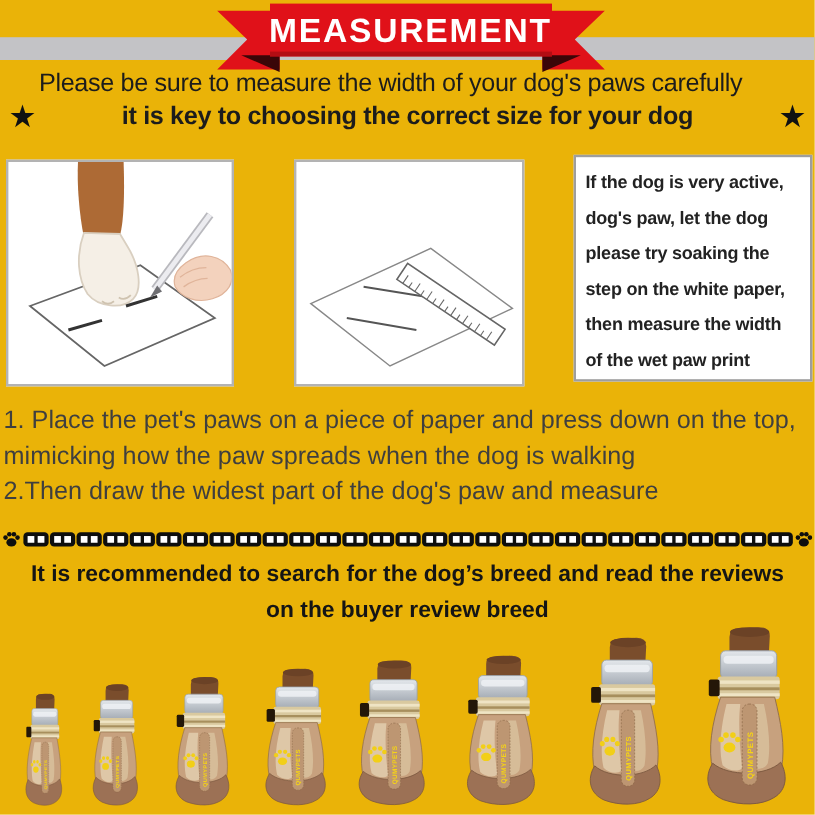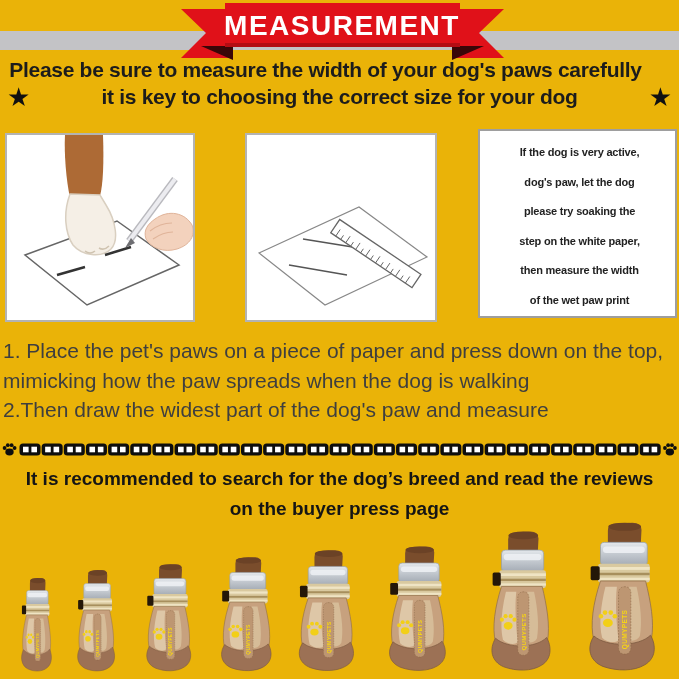--- a/index.html
+++ b/index.html
@@ -10,33 +10,33 @@
   }
   html,body{margin:0;padding:0;background:#fff;}
   #stage{
     position:relative;width:679px;height:679px;background:#eab308;overflow:hidden;
     font-family:"Liberation Sans","DejaVu Sans",sans-serif;color:var(--ink);
   }
   .abs{position:absolute;}
   
   .stripe{left:0;top:31px;width:679px;height:19px;background:var(--stripe-gray);}
   
-  .h1{left:0;top:58px;width:651px;text-align:center;font-size:21px;font-weight:bold;
+  .h1{left:0;top:58px;width:651px;text-align:center;font-size:21px;font-weight:normal;
       letter-spacing:-0.3px;white-space:nowrap;}
   .h2row{left:0;top:84px;width:679px;display:flex;align-items:center;justify-content:space-between;
       padding:0 7px;box-sizing:border-box;}
   .h2row .star{font-size:26px;line-height:26px;color:#111;}
   .h2row .h2{font-size:21px;font-weight:bold;letter-spacing:-0.3px;white-space:nowrap;}
   
   .panel{border:2px solid #b3b3b3;background:#fff;box-sizing:border-box;}
   .box1{left:5px;top:133px;width:190px;height:189px;}
   .box2{left:245px;top:133px;width:192px;height:189px;}
   .box3{left:478px;top:129px;width:199px;height:189px;border-color:#9e9e9e;
-        padding:7px 4px 0 8px;font-size:11px;font-weight:bold;line-height:29.5px;
-        letter-spacing:-0.2px;white-space:nowrap;color:#222;text-align:center;}
+        padding:7px 4px 0 8px;font-size:15px;font-weight:bold;line-height:29.5px;
+        letter-spacing:-0.2px;white-space:nowrap;color:#222;}
   
   .instr{left:3px;top:336px;width:676px;font-size:21px;line-height:29.5px;color:#3f3f3f;
          white-space:nowrap;}
   
   .rec{left:0;top:464px;width:679px;text-align:center;font-size:19px;font-weight:bold;
        line-height:30px;color:#151515;white-space:nowrap;}
   .boot{position:absolute;}
   svg{display:block;}
   .defs-holder{position:absolute;width:0;height:0;overflow:hidden;}
 </style>
@@ -178,21 +178,21 @@
         <use href="#bone-unit" x="570.75" y="1.5"></use>
         <use href="#bone-unit" x="592.9" y="1.5"></use>
         <use href="#bone-unit" x="615.05" y="1.5"></use>
         <use href="#bone-unit" x="637.1999999999999" y="1.5"></use>
         <use href="#mini-paw" x="660.3499999999999" y="1"></use>
       </g>
   </svg>
 
   <div class="abs rec">
     <div>It is recommended to search for the dog’s breed and read the reviews</div>
-    <div>on the buyer press page</div>
+    <div>on the buyer review breed</div>
   </div>
 
   <svg class="defs-holder" aria-hidden="true">
     <defs>
       <linearGradient id="silverGrad" x1="0" y1="0" x2="0" y2="1">
         <stop offset="0" stop-color="#e3e7eb"></stop>
           <stop offset="1" stop-color="#a4abb4"></stop>
       </linearGradient>
       <g id="boot-shape">
         <path d="M34,30 L34,12 Q34,3 44,3 L64,2 Q75,2 75,11 L74,30 Z" fill="#7a4d2c"></path>

